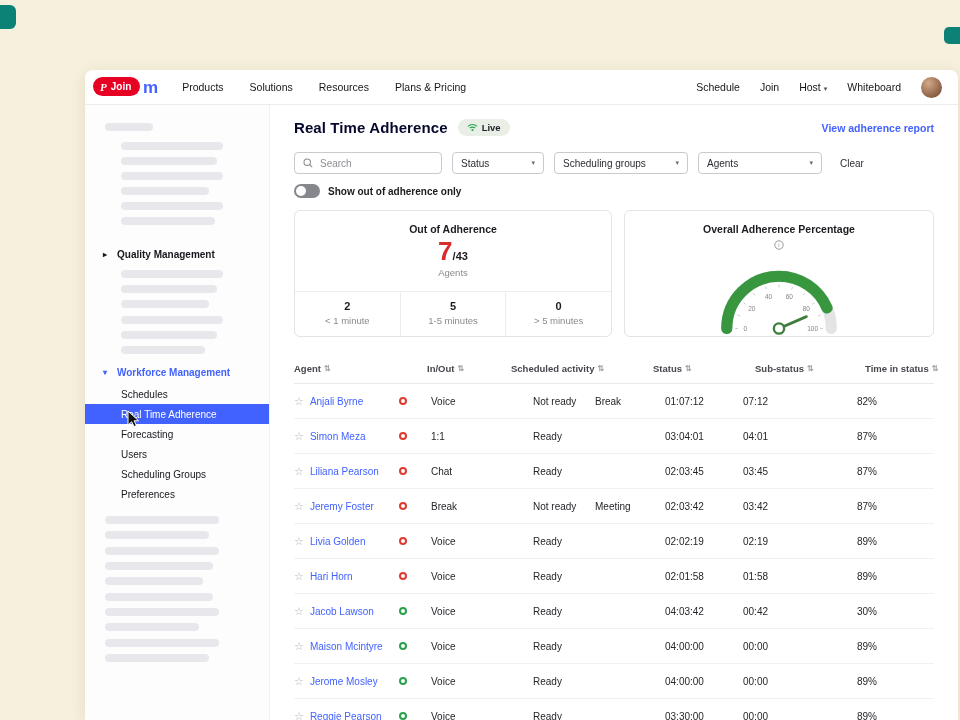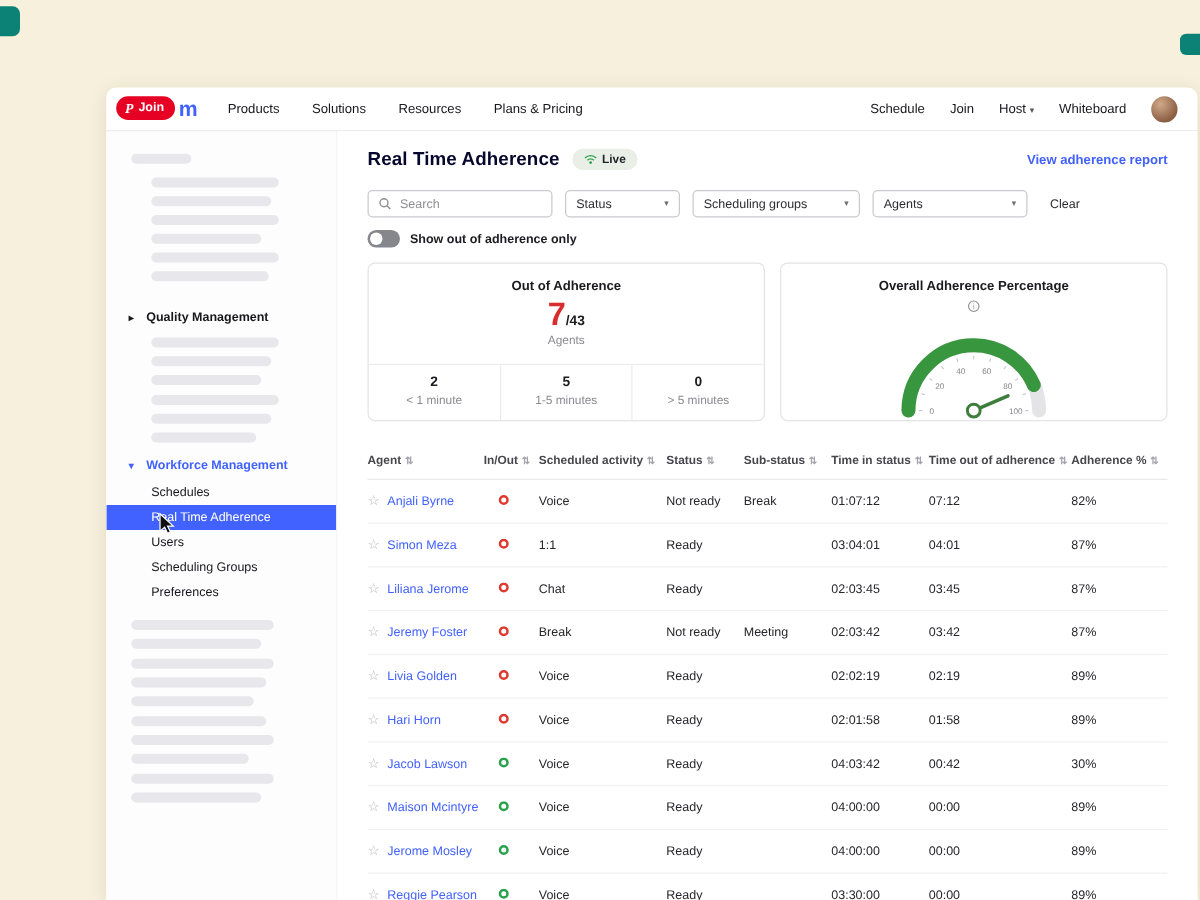--- a/index.html
+++ b/index.html
@@ -78,21 +78,21 @@
   .agents-label{text-align:center;font-size:9.5px;color:#8a8a90;margin-top:1px;}
   .ooa-stats{display:flex;border-top:1px solid #ededf0;margin-top:auto;}
   .stat{flex:1;text-align:center;padding:8px 0 10px;}
   .stat + .stat{border-left:1px solid #ededf0;}
   .stat-value{font-size:11px;font-weight:700;color:#1b1b20;}
   .stat-label{font-size:9.5px;color:#8a8a90;margin-top:3px;}
   .gauge-svg{display:block;margin:2px auto 0;}
 
   .table{margin-top:16px;}
   .thead,.tr{display:grid;grid-template-columns:93px 44px 102px 62px 70px 78px 114px 1fr;align-items:center;}
-  .thead{height:30px;border-bottom:1px solid #e9e9ed;}
+  .thead{height:30px;border-bottom:1px solid #e9e9ed;gap:40px;}
   .th{display:flex;align-items:center;gap:3px;font-size:9.5px;font-weight:700;color:#46464d;
     white-space:nowrap;cursor:pointer;}
   .sort{font-size:8px;color:#a4a4ab;}
   .tr{height:34px;border-bottom:1px solid #f1f1f4;font-size:10px;color:#26262b;}
   .td{white-space:nowrap;overflow:hidden;text-overflow:ellipsis;}
   .agent{display:flex;align-items:center;gap:6px;min-width:0;}
   .star{color:#b9b9c0;font-size:11px;line-height:1;cursor:pointer;}
   .agent-link{color:#4262ff;font-weight:500;white-space:nowrap;cursor:pointer;}
   .dot{width:4px;height:4px;border:2px solid transparent;border-radius:50%;display:inline-block;
     margin-left:12px;box-sizing:content-box;}
@@ -158,20 +158,21 @@
           <div class="skel" style="width:96px"></div>
           <div class="skel" style="width:84px"></div>
         </div>
         <div class="side-section wm">
           <span class="chev-icon">▾</span>
           <span>Workforce Management</span>
         </div>
         <div>
             <div class="side-item">Schedules</div>
             <div class="side-item selected">Real Time Adherence</div>
+            <div class="side-item">Forecasting</div>
             <div class="side-item">Users</div>
             <div class="side-item">Scheduling Groups</div>
             <div class="side-item">Preferences</div>
           </div>
         <div class="mt12">
           <div class="skel l20" style="width:114px"></div>
           <div class="skel l20" style="width:104px"></div>
           <div class="skel l20 gap" style="width:114px"></div>
           <div class="skel l20" style="width:108px"></div>
           <div class="skel l20" style="width:98px"></div>
@@ -344,21 +345,21 @@
                 <div class="td">1:1</div>
                 <div class="td">Ready</div>
                 <div class="td"></div>
                 <div class="td">03:04:01</div>
                 <div class="td">04:01</div>
                 <div class="td">87%</div>
               </div>
               <div class="tr">
                 <div class="td agent">
                   <span class="star">☆</span>
-                  <span class="agent-link">Liliana Jerome</span>
+                  <span class="agent-link">Liliana Pearson</span>
                 </div>
                 <div class="td"><span class="dot out"></span></div>
                 <div class="td">Chat</div>
                 <div class="td">Ready</div>
                 <div class="td"></div>
                 <div class="td">02:03:45</div>
                 <div class="td">03:45</div>
                 <div class="td">87%</div>
               </div>
               <div class="tr">

